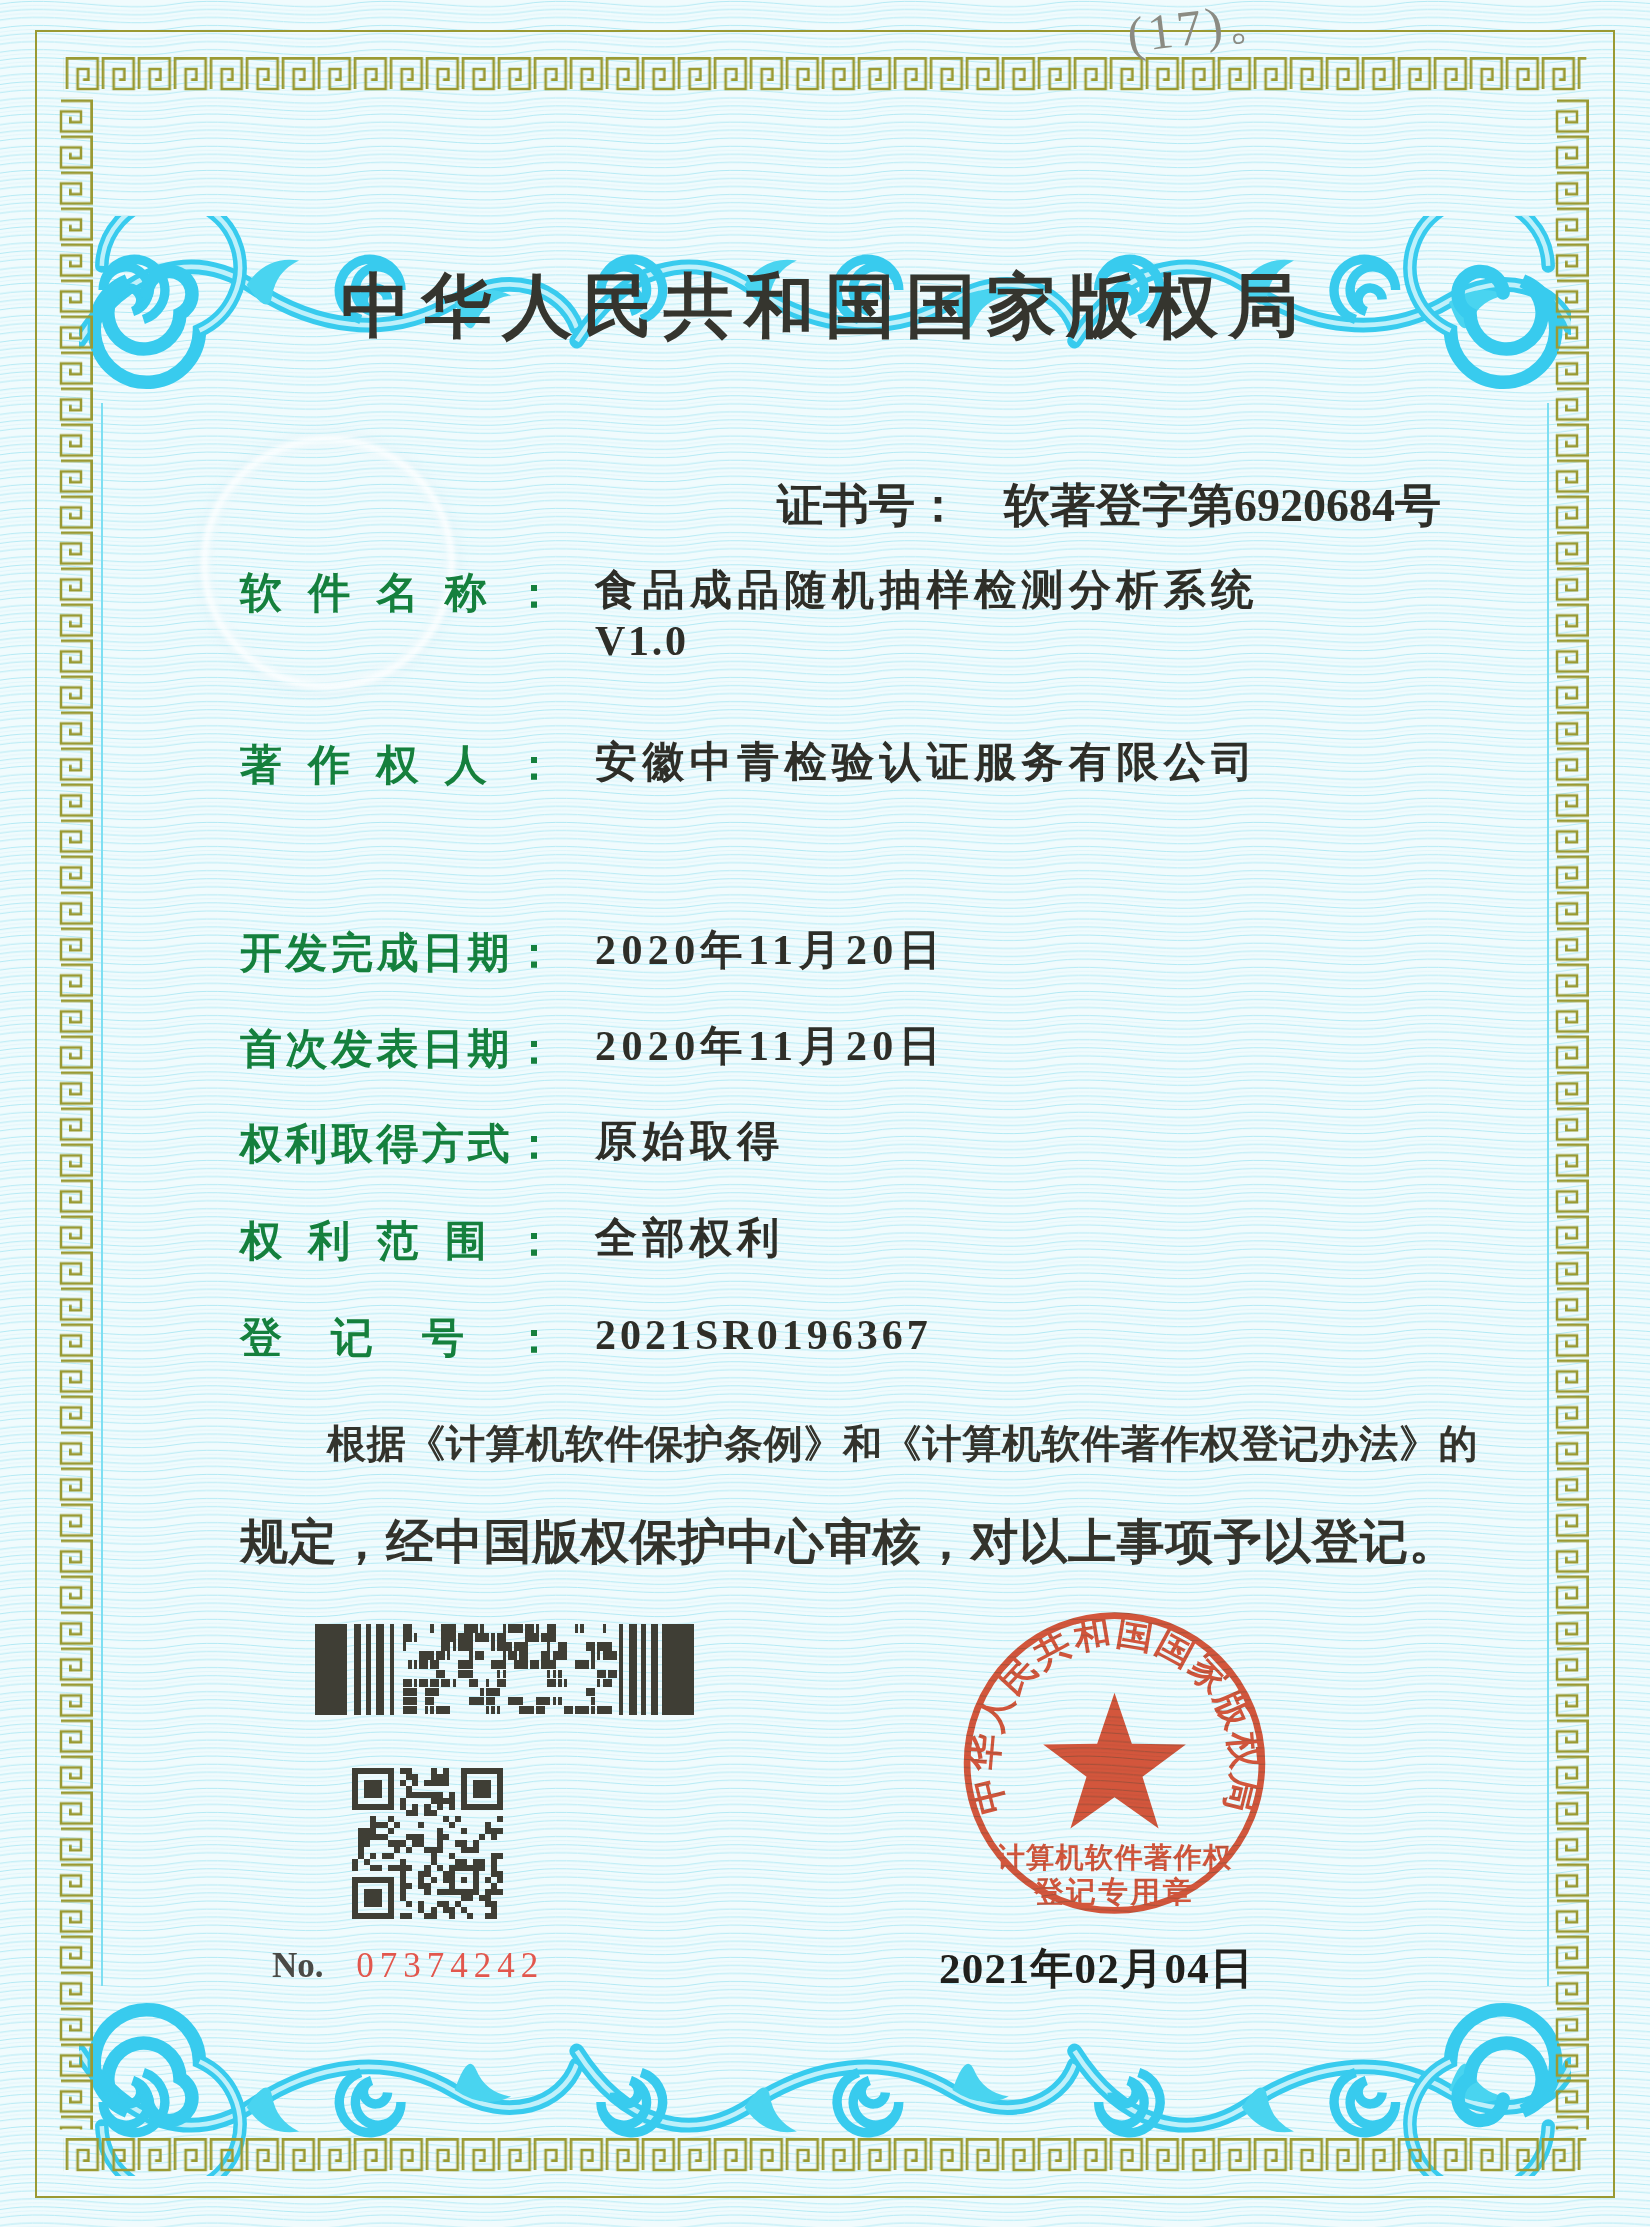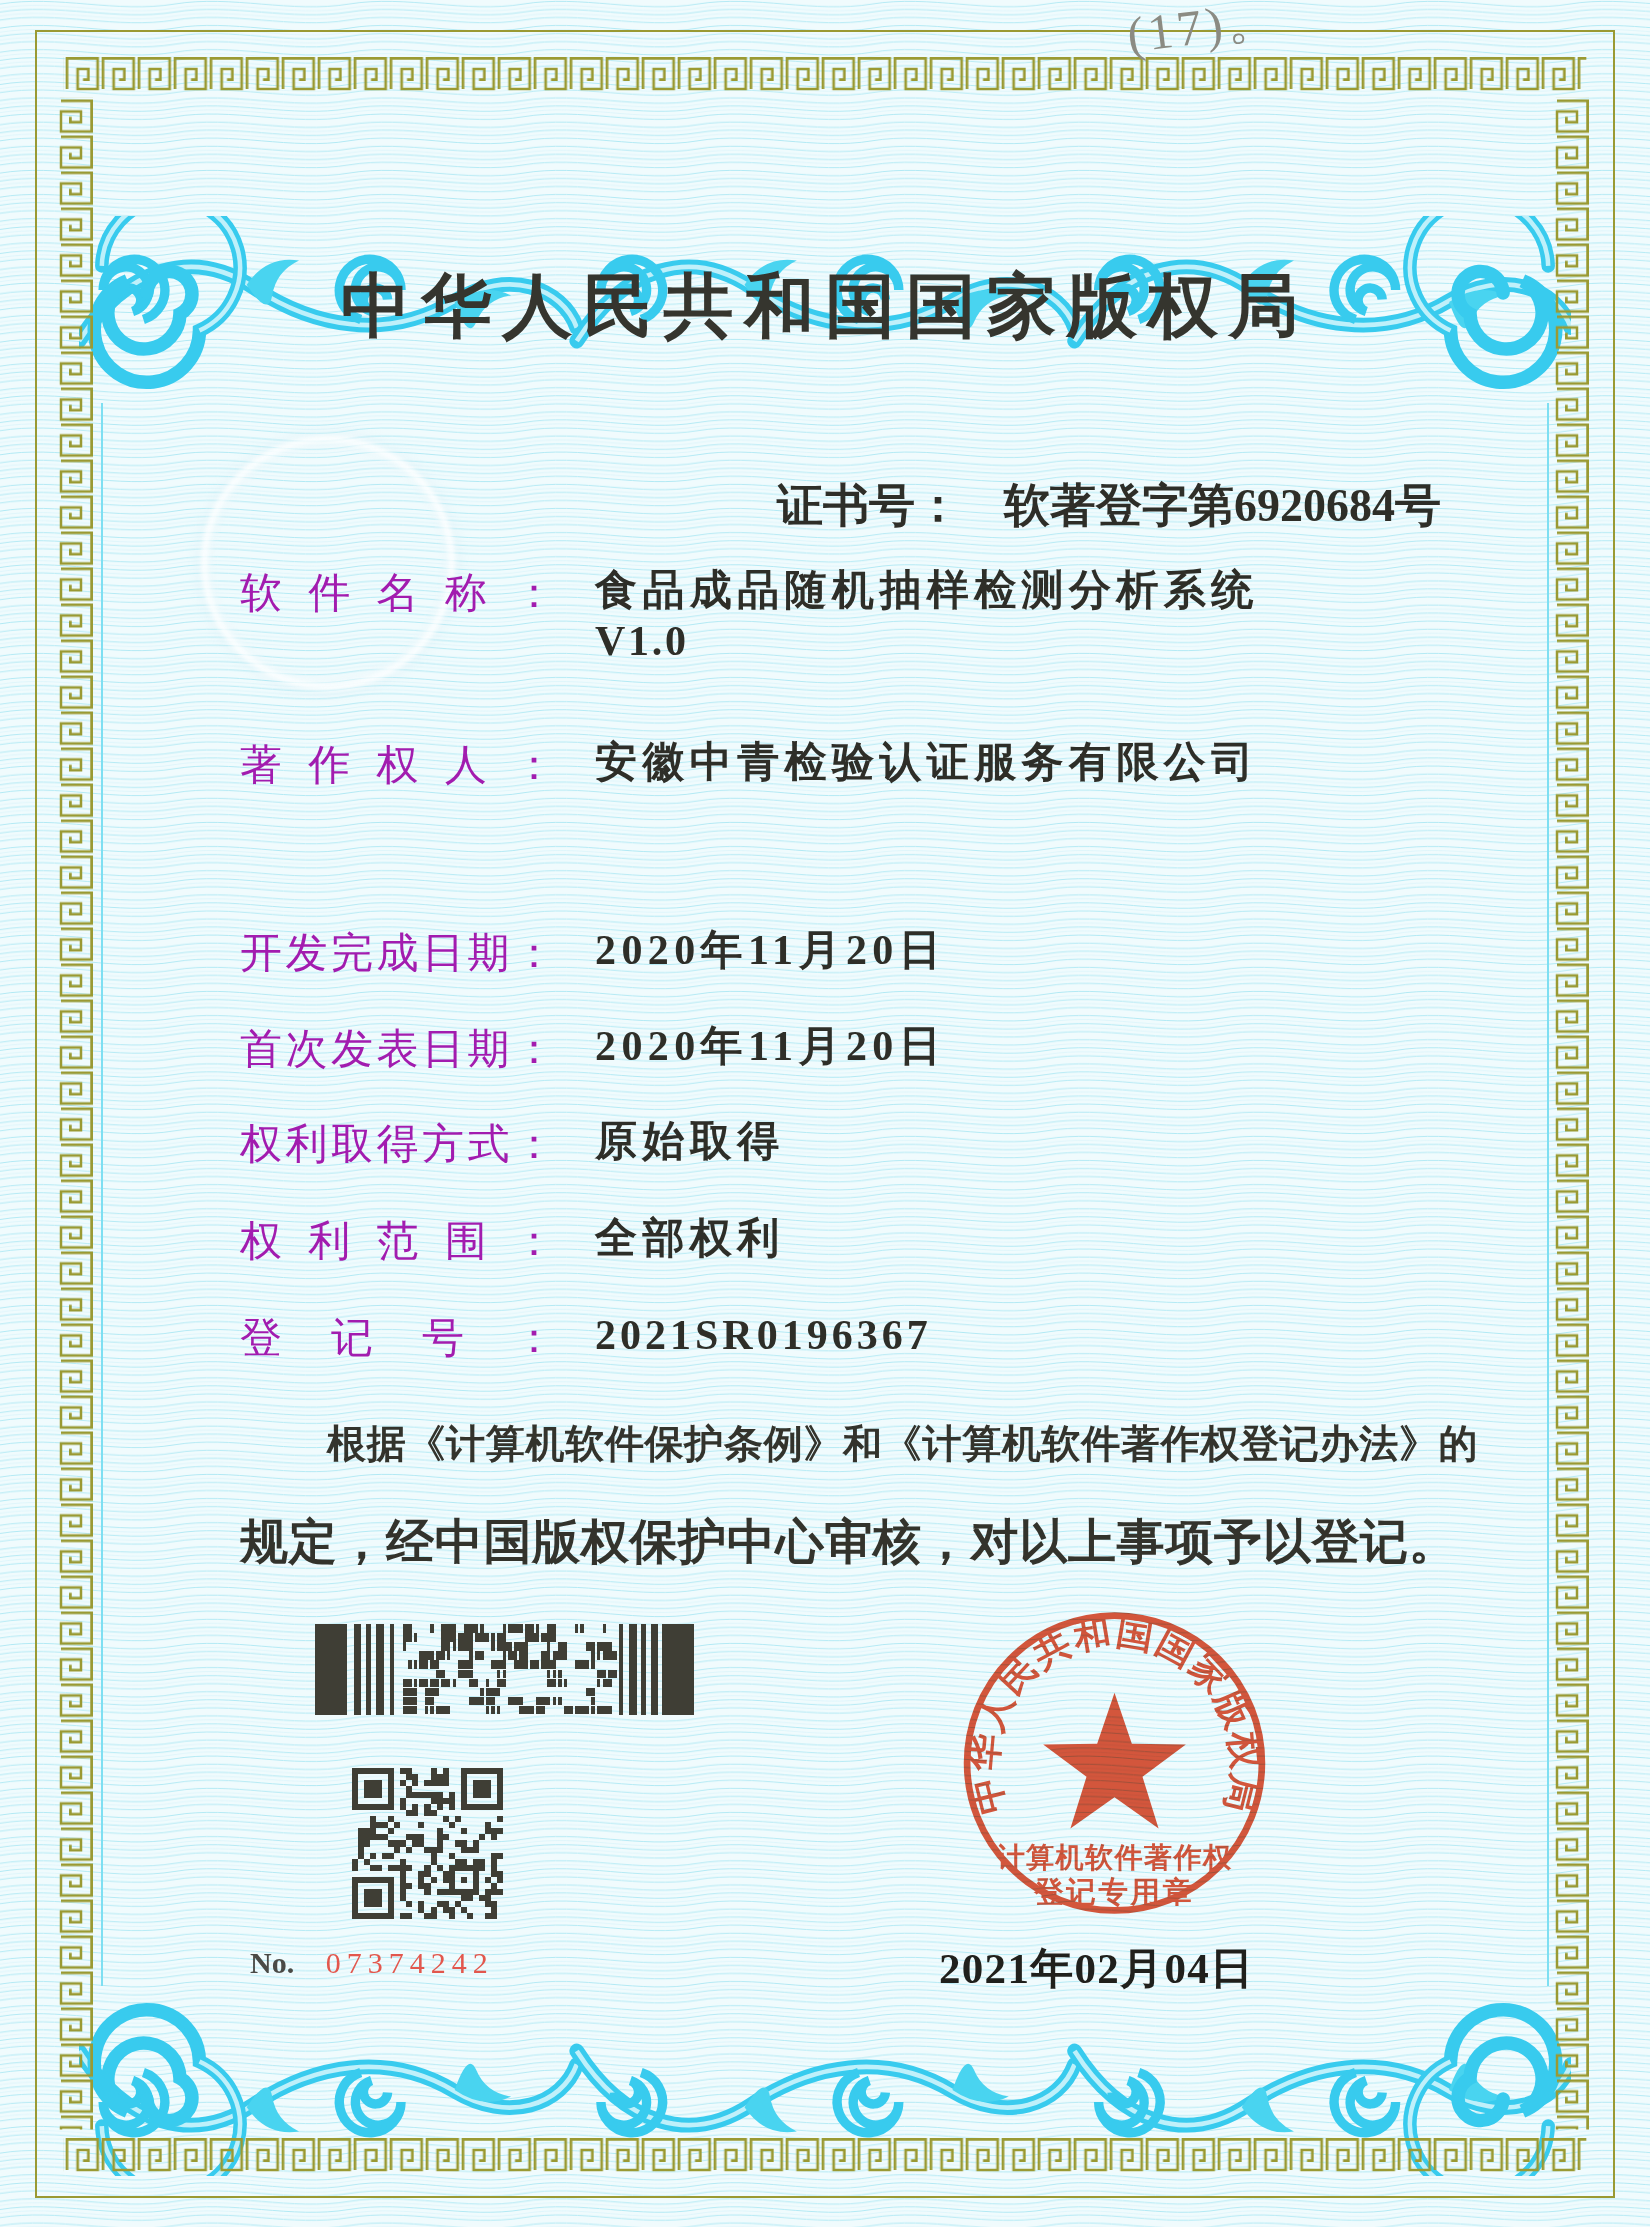--- a/index.html
+++ b/index.html
@@ -28,36 +28,36 @@
                transform:rotate(-7deg);z-index:7;letter-spacing:4px;}
   .authority{position:absolute;left:0;top:260px;width:100%;text-align:center;
              font-size:70px;font-weight:bold;letter-spacing:10.7px;color:#35352e;z-index:4;}
   .cert-title{position:absolute;left:0;top:365px;width:100%;text-align:center;
               font-size:89px;font-weight:bold;letter-spacing:4px;color:#2c2c26;z-index:4;}
   .cert-no{position:absolute;right:209px;top:475px;font-size:46px;font-weight:bold;
            color:#2e2e28;z-index:4;}
   .cert-no .cno-val{margin-left:43px;}
   .field-row{position:absolute;left:240px;font-size:42px;z-index:4;white-space:nowrap;}
   .field-row .label{display:inline-block;width:315px;text-align:justify;text-align-last:justify;
-                    font-family:"Liberation Sans", sans-serif;font-weight:normal;color:#a21caf;
+                    font-family:"Liberation Sans", sans-serif;font-weight:bold;color:#15803d;
                     vertical-align:top;}
   .field-row .value{display:inline-block;margin-left:29.5px;font-weight:bold;letter-spacing:5.4px;
                     color:#2e2e28;vertical-align:top;line-height:51px;}
   .field-row .value .v2{letter-spacing:2.7px;}
   .r1{top:565px;} .r2{top:737px;} .r3{top:925px;} .r4{top:1021px;}
   .r5{top:1116px;} .r6{top:1213px;} .r7{top:1310px;}
   .r7 .value{letter-spacing:4px;}
   .statement{z-index:4;}
   .st1{position:absolute;left:327px;top:1417px;font-size:39px;font-weight:bold;
        letter-spacing:0.7px;color:#33332c;z-index:4;white-space:nowrap;}
   .st2{position:absolute;left:240px;top:1510px;font-size:48px;font-weight:bold;
        letter-spacing:0.7px;color:#33332c;z-index:4;white-space:nowrap;}
   .barcode{position:absolute;left:315px;top:1624px;width:389px;height:91px;z-index:4;}
   .qrcode{position:absolute;left:352px;top:1768px;width:151px;height:151px;z-index:4;}
-  .serial{position:absolute;left:250px;top:1946px;font-size:30px;z-index:4;}
+  .serial{position:absolute;left:272px;top:1946px;font-size:35px;z-index:4;}
   .serial .no-label{color:#4a4a46;font-weight:bold;}
   .serial .no-num{color:#e2574d;margin-left:24px;letter-spacing:6px;}
   .seal{position:absolute;left:947px;top:1585px;width:335px;height:356px;z-index:5;
         opacity:0.93;mix-blend-mode:multiply;}
   .issue-date{position:absolute;left:939px;top:1940px;width:356px;
               font-size:43px;font-weight:bold;color:#20201c;letter-spacing:1.3px;z-index:6;}
 </style>
 </head>
 <body>
 

